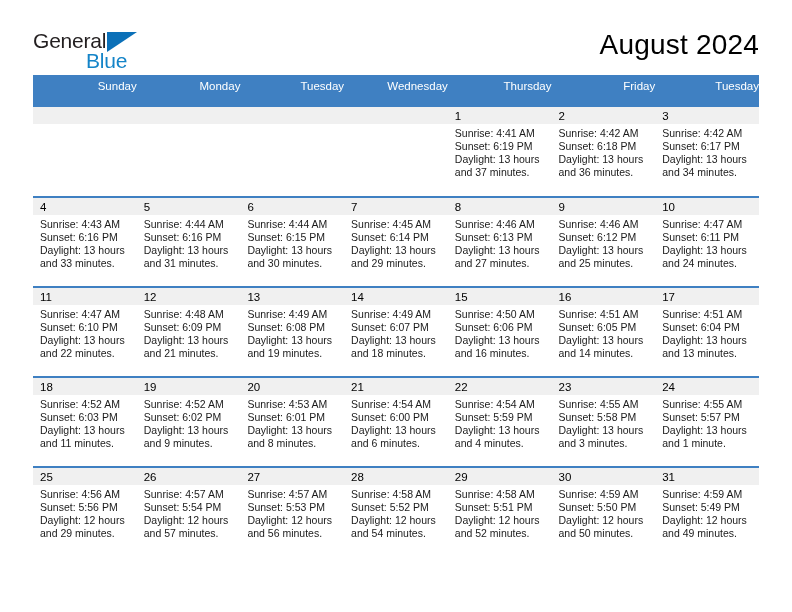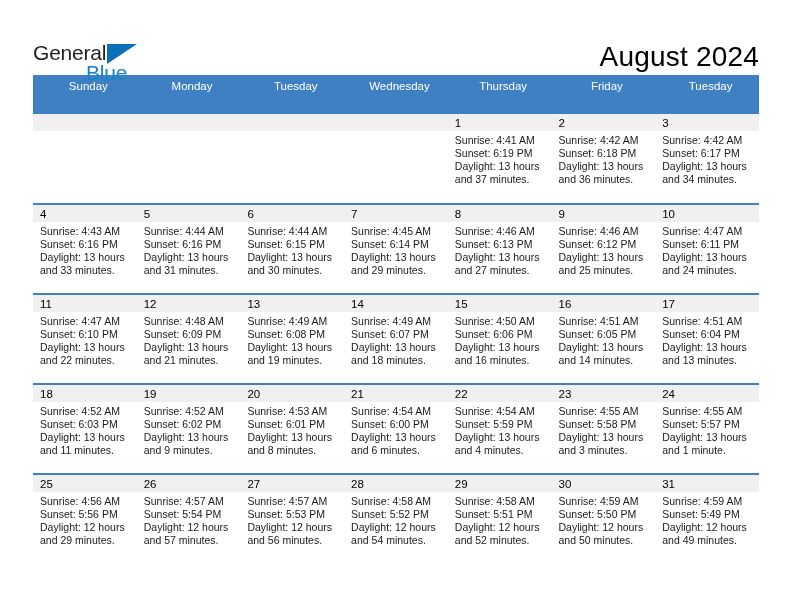--- a/index.html
+++ b/index.html
@@ -16,21 +16,21 @@
     width: 792px;
     height: 612px;
     padding: 0 33px;
   }
 
   
   .header {
     display: flex;
     align-items: flex-start;
     justify-content: space-between;
-    padding-top: 38px;
+    padding-top: 26px;
     height: 75px;
   }
   .logo {
     position: relative;
     width: 115px;
     height: 48px;
     line-height: 1;
   }
   .logo-general {
     position: absolute;
@@ -80,22 +80,22 @@
   .calendar {
     width: 726px;
     border-collapse: collapse;
     table-layout: fixed;
   }
   .calendar th {
     background: #3f80c2;
     color: #ffffff;
     font-size: 11.5px;
     font-weight: normal;
-    text-align: center;
-    padding: 5px 0 22px 7px;
+    text-align: right;
+    padding: 5px 0 15px 7px;
     height: 22px;
   }
   .calendar td {
     vertical-align: top;
     padding: 0;
     width: 103.7px;
     height: 90px;
     border-top: 2px solid #3f80c2;
     background: #ffffff;
   }

